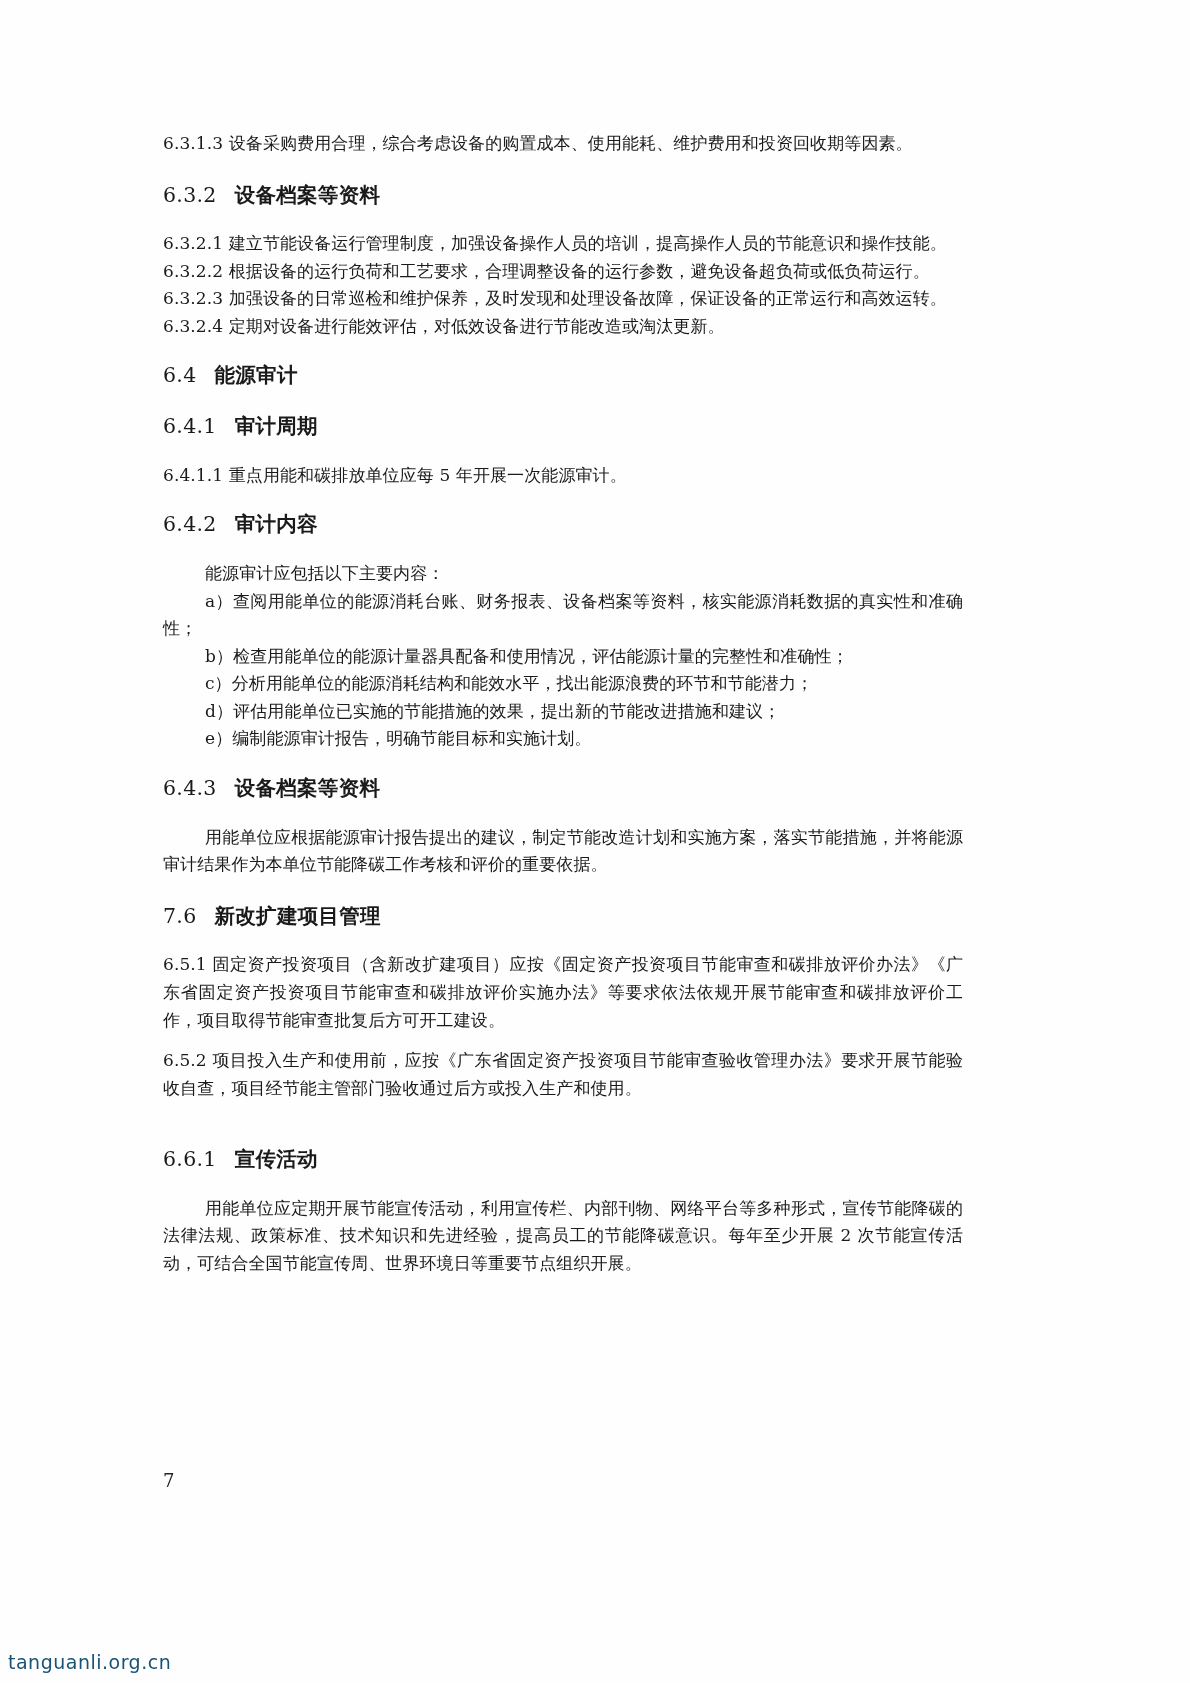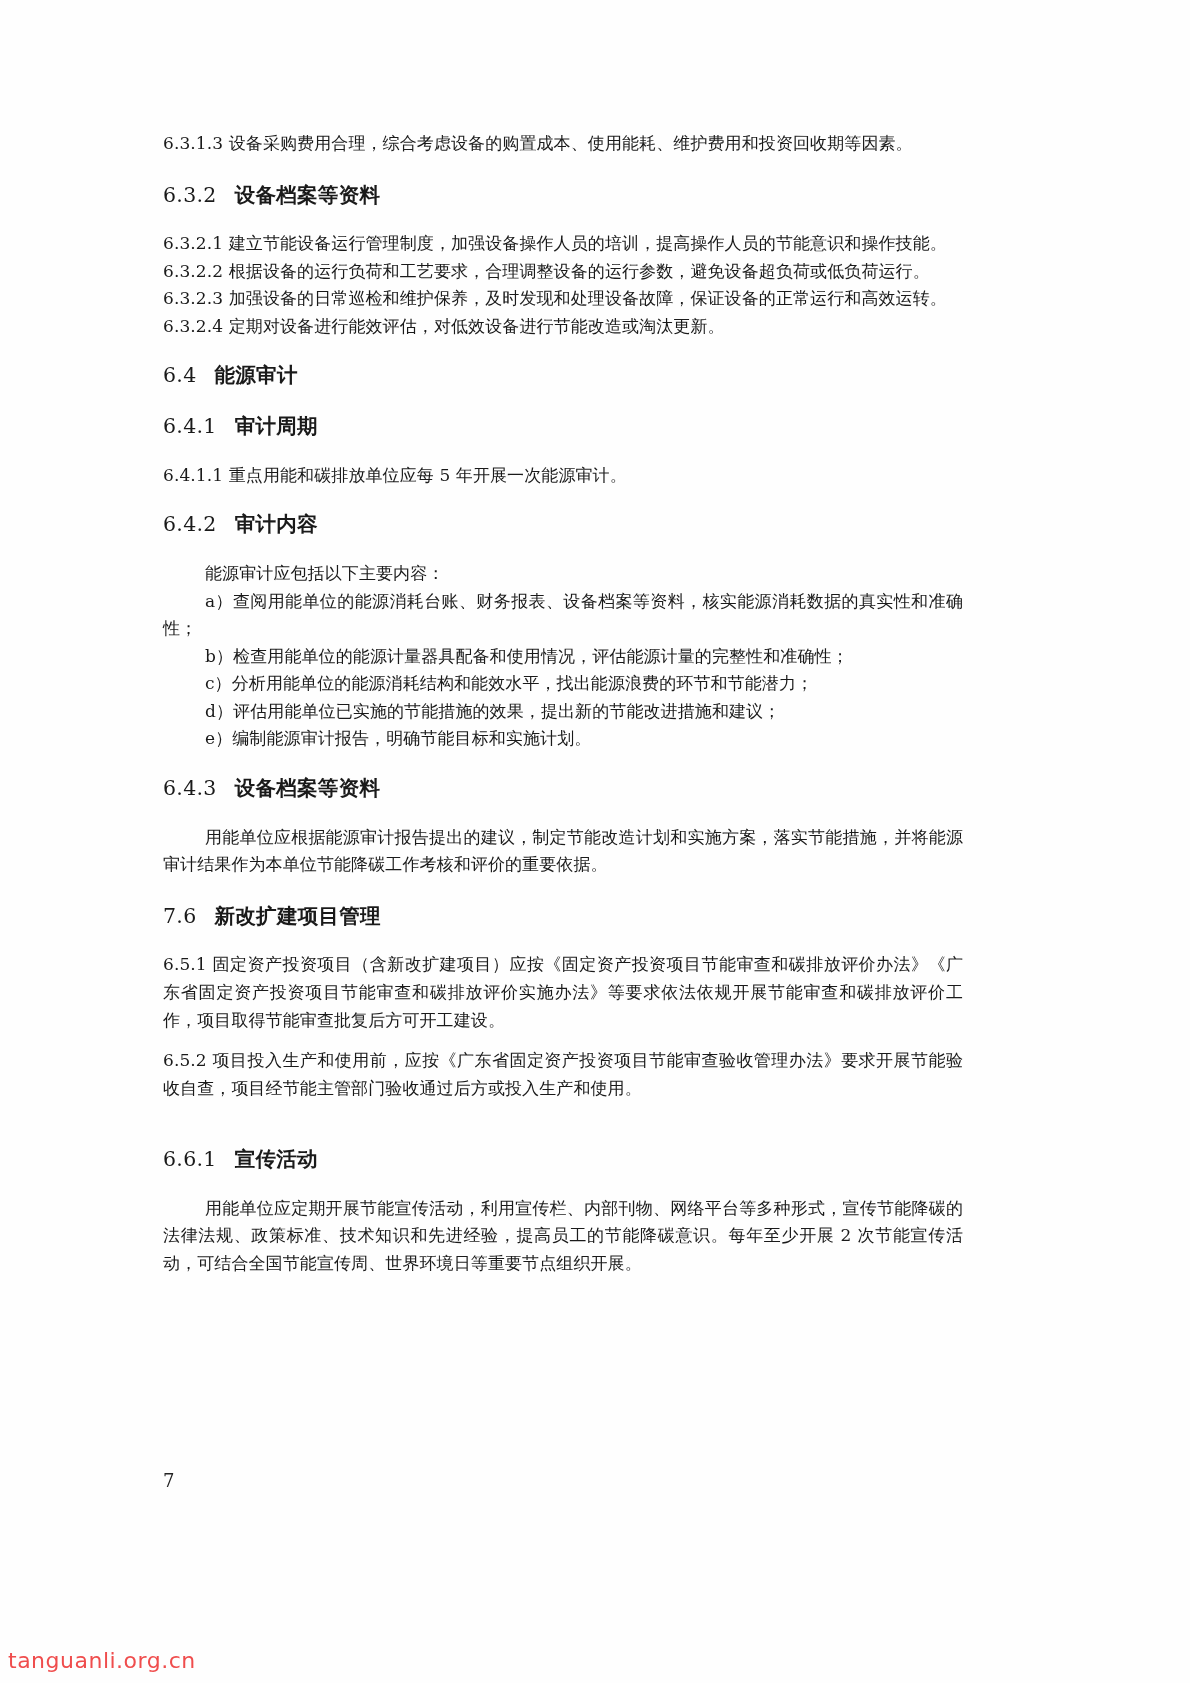--- a/index.html
+++ b/index.html
@@ -63,23 +63,23 @@
     left: 163px;
     top: 1470px;
     font-size: 18px;
     font-family: "DejaVu Serif", serif;
     color: #222;
   }
   .watermark {
     position: absolute;
     left: 8px;
     bottom: 10px;
-    font-size: 22px;
+    font-size: 19px;
     font-family: "DejaVu Sans", sans-serif;
-    color: #ef4444;
+    color: #0c4a6e;
     letter-spacing: 0.5px;
     opacity: 0.95;
   }
 </style>
 </head>
 <body>
 
 <div class="page">
 
   <div class="content">

